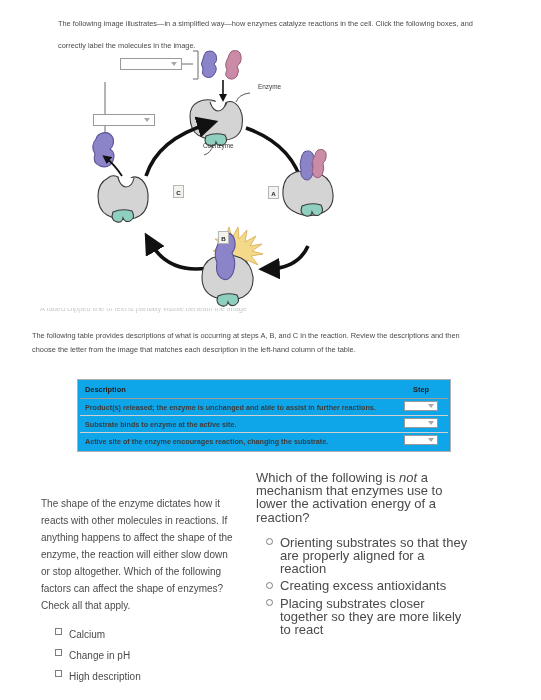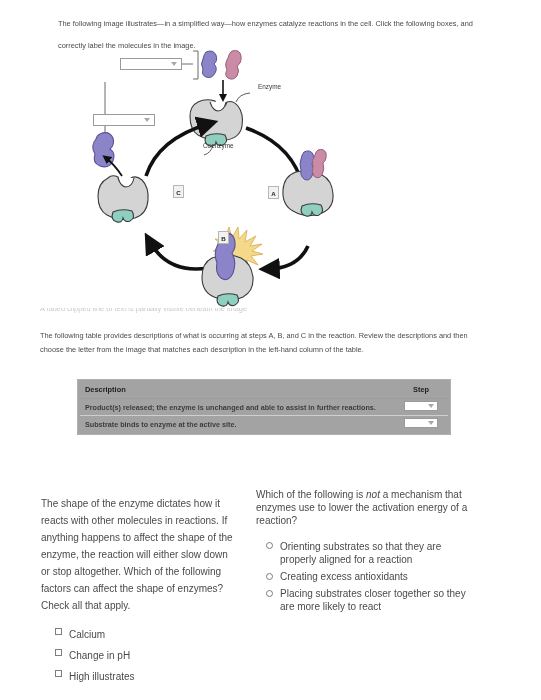--- a/index.html
+++ b/index.html
@@ -108,36 +108,36 @@
     font-size: 7.4px;
     line-height: 14px;
     color: #c8c8c8;
     white-space: nowrap;
   }
   .clipped-strip span { display: block; margin-top: -6px; }
 
   
   .table-intro {
     position: absolute;
-    left: 40px;
+    left: 32px;
     top: 329px;
     width: 450px;
     font-size: 7.4px;
     line-height: 14px;
     color: #4a4a4a;
   }
 
   
   .table-wrap {
     position: absolute;
     left: 77px;
     top: 379px;
     width: 374px;
     border: 1px solid #b0b0b0;
-    background: #a3a3a3;
+    background: #0ea5e9;
     padding: 2px;
     box-sizing: border-box;
   }
   table.desc {
     border-collapse: collapse;
     width: 100%;
     font-size: 7.2px;
   }
   table.desc th {
     text-align: left;
@@ -180,23 +180,23 @@
     left: 41px;
     top: 495px;
     width: 196px;
     font-size: 10px;
     line-height: 17px;
     color: #4a4a4a;
   }
   .q-right {
     position: absolute;
     left: 256px;
-    top: 488px;
+    top: 471px;
     width: 212px;
-    font-size: 10px;
+    font-size: 13px;
     line-height: 13.2px;
     color: #4a4a4a;
   }
   .opt-list {
     margin: 12px 0 0 0;
     padding: 0;
     list-style: none;
   }
   .opt-list li {
     display: flex;
@@ -352,38 +352,46 @@
           </td>
         </tr>
         <tr>
           <td>Substrate binds to enzyme at the active site.</td>
           <td class="step-cell">
             <span class="cell-select">
               <span class="dd-arrow"></span>
             </span>
           </td>
         </tr>
+        <tr>
+          <td>Active site of the enzyme encourages reaction, changing the substrate.</td>
+          <td class="step-cell">
+            <span class="cell-select">
+              <span class="dd-arrow"></span>
+            </span>
+          </td>
+        </tr>
       </tbody>
     </table>
   </div>
 
   <div class="q-left">
     <div>The shape of the enzyme dictates how it reacts with other molecules in reactions. If anything happens to affect the shape of the enzyme, the reaction will either slow down or stop altogether. Which of the following factors can affect the shape of enzymes? Check all that apply.</div>
     <ul class="opt-list">
       <li>
         <span class="cb"></span>
         <span class="opt-text">Calcium</span>
       </li>
       <li>
         <span class="cb"></span>
         <span class="opt-text">Change in pH</span>
       </li>
       <li>
         <span class="cb"></span>
-        <span class="opt-text">High illustrates</span>
+        <span class="opt-text">High description</span>
       </li>
     </ul>
   </div>
 
   <div class="q-right">
     <div><span>Which of the following is </span><em>not</em><span> a mechanism that enzymes use to lower the activation energy of a reaction?</span></div>
     <ul class="opt-list">
       <li>
         <span class="rb"></span>
         <span class="opt-text">Orienting substrates so that they are properly aligned for a reaction</span>

